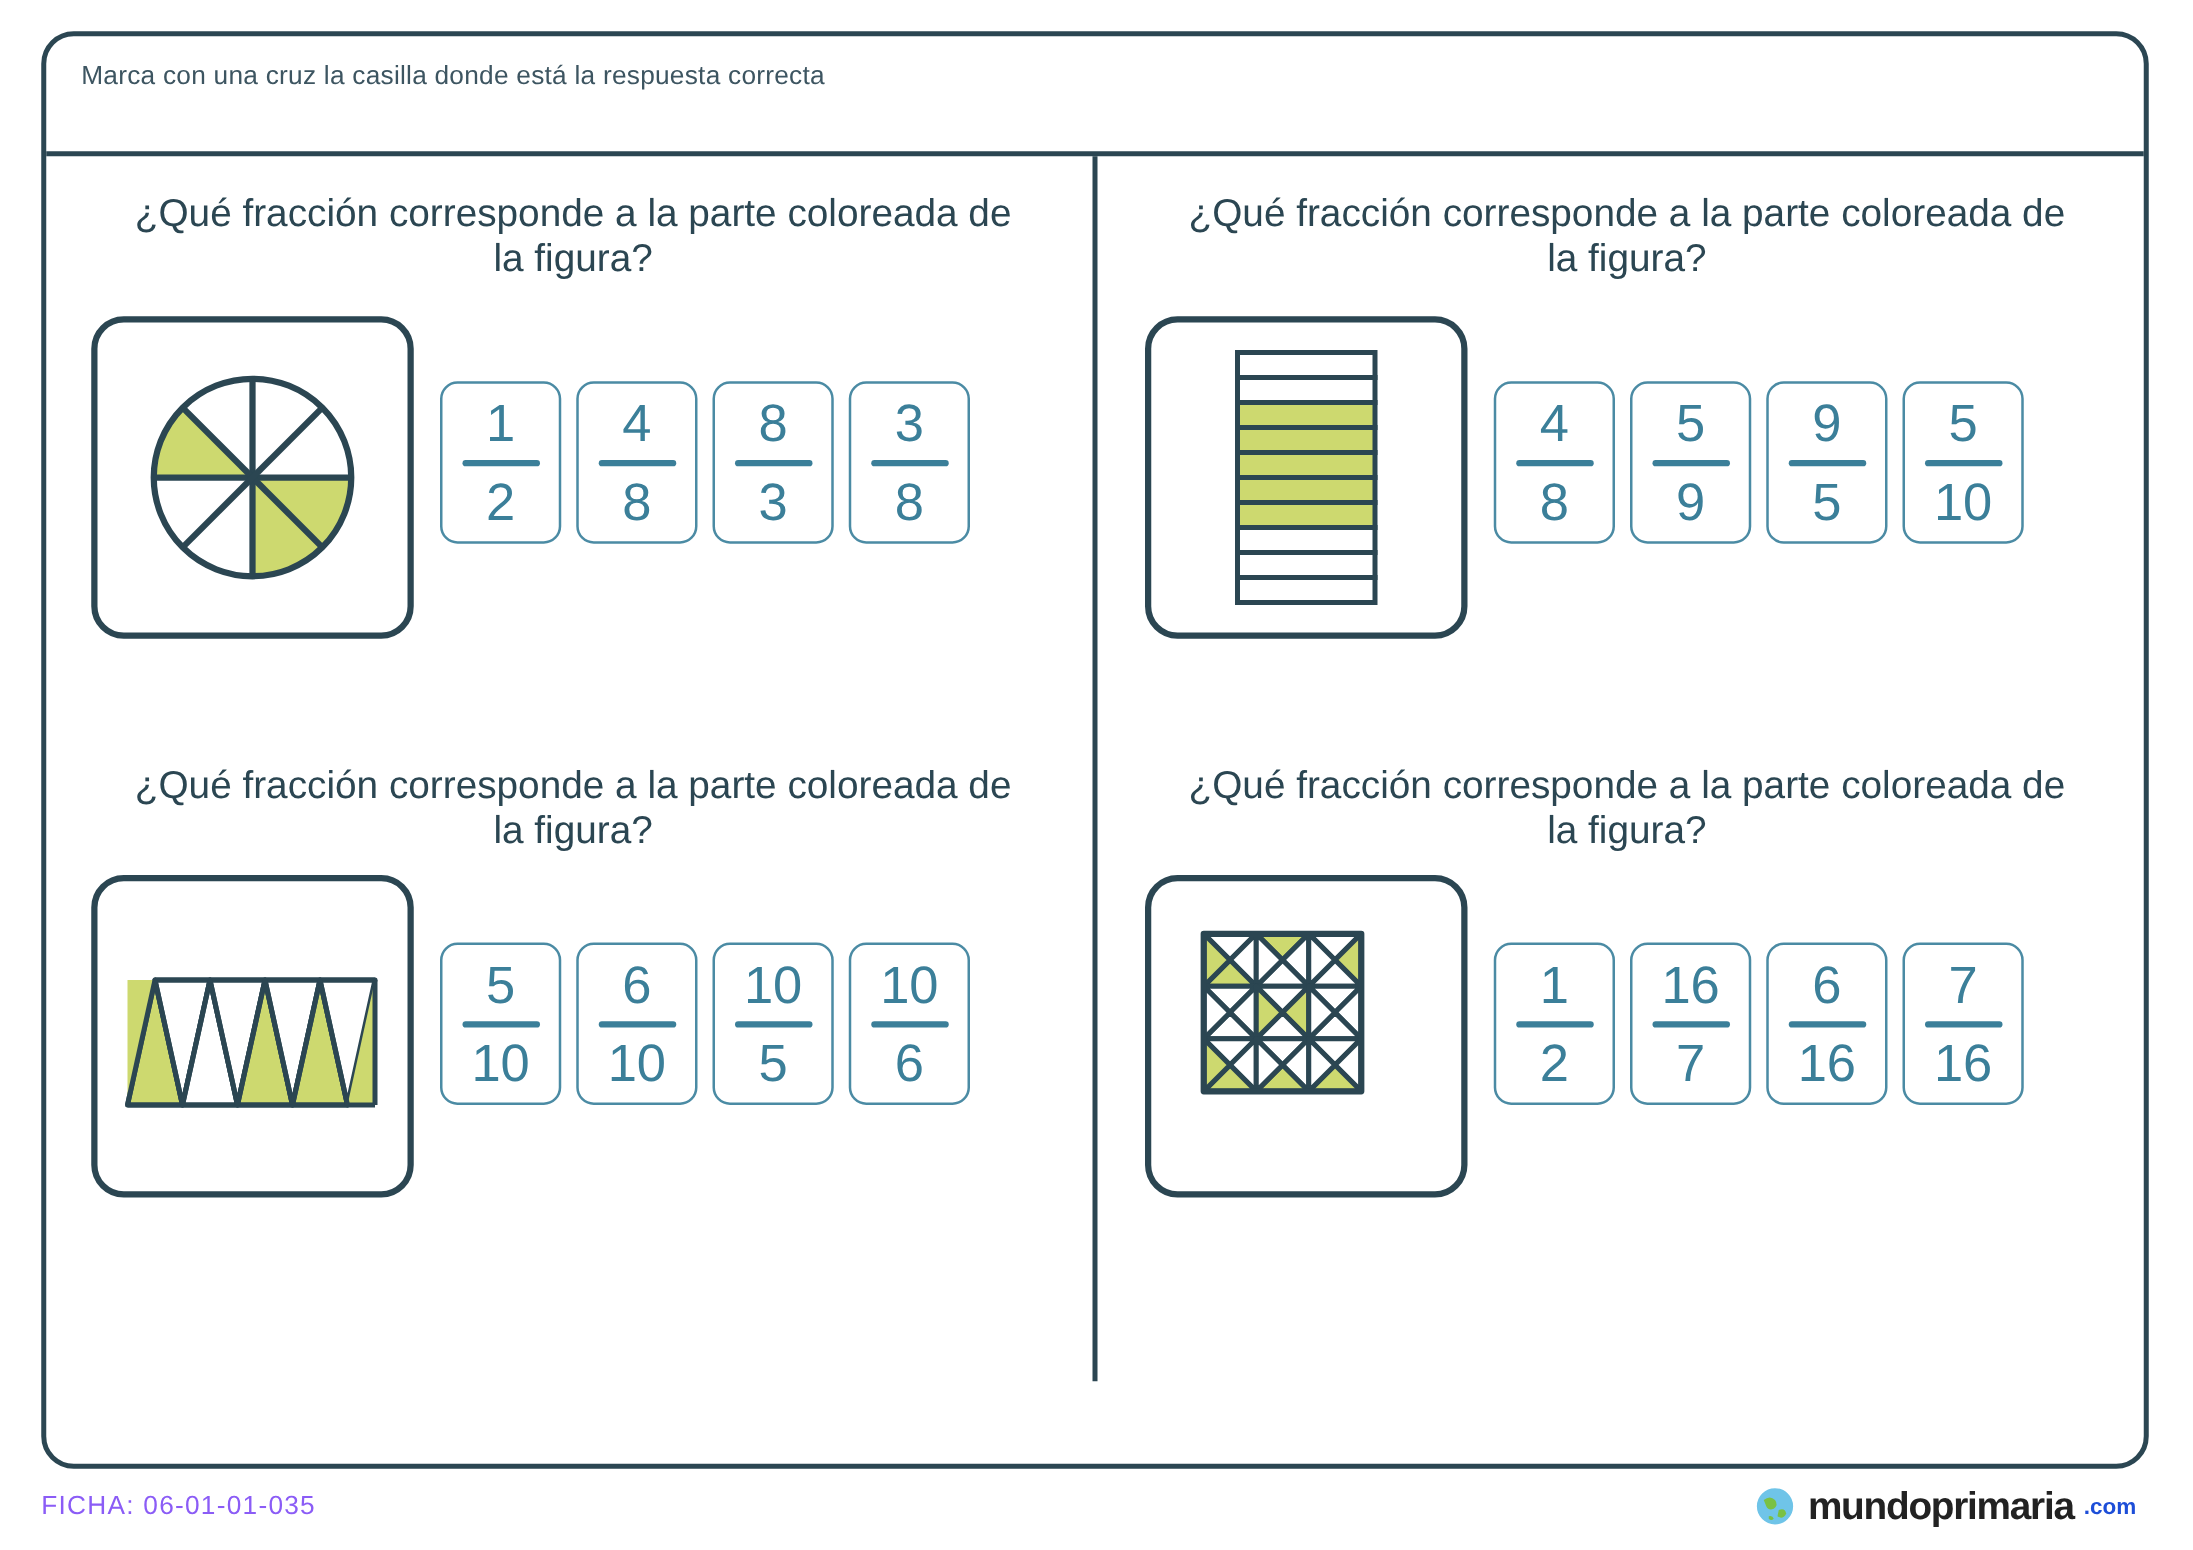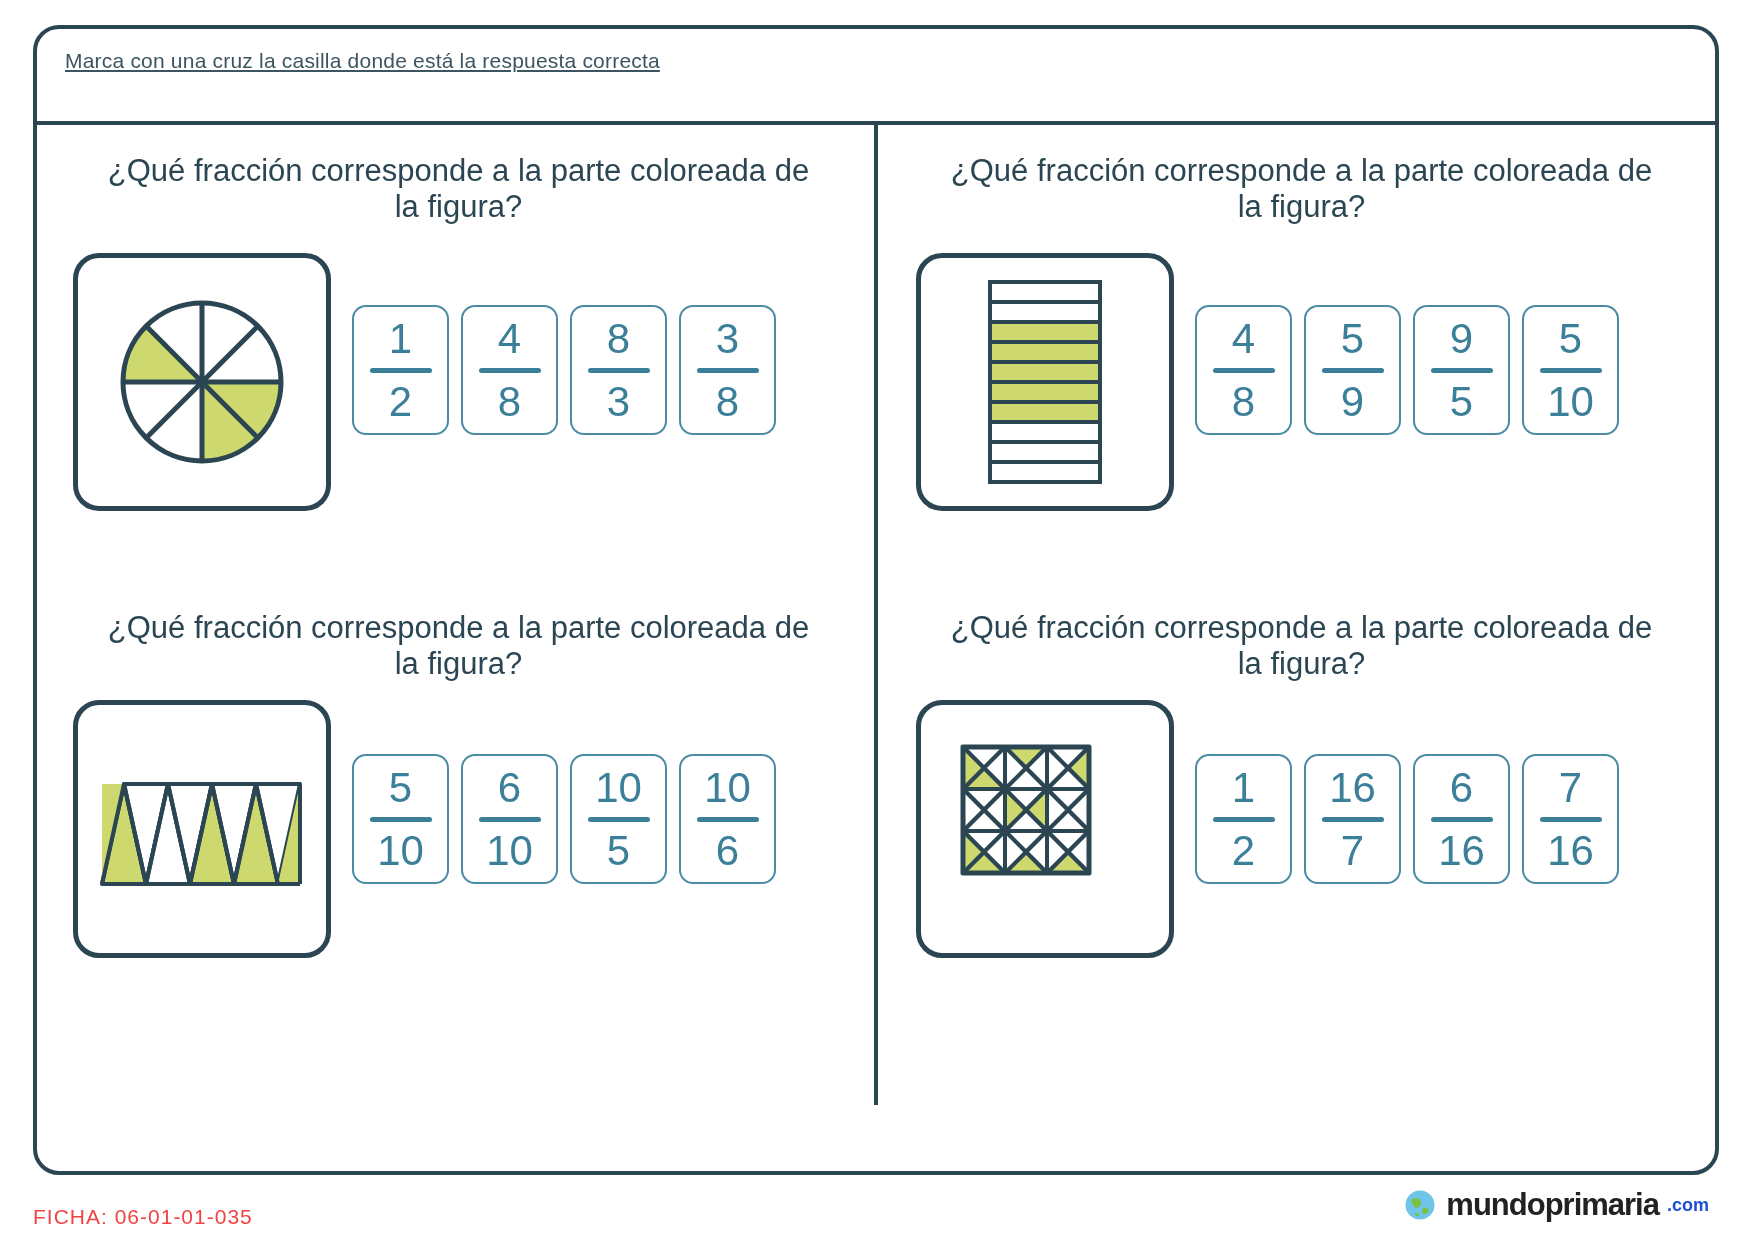--- a/index.html
+++ b/index.html
@@ -17,21 +17,20 @@
     border:4px solid #2b4652;
     border-radius:26px;
     box-sizing:border-box;
   }
   .instruction{
     position:absolute;
     left:28px;top:20px;
     font-size:21px;
     color:#3d5561;
     letter-spacing:.2px;
-    text-decoration:underline;
   }
   .hrule{
     position:absolute;
     left:0;top:92px;
     width:100%;height:4px;
     background:#2b4652;
   }
   .vrule{
     position:absolute;
     left:50%;top:96px;
@@ -101,22 +100,22 @@
     border-radius:3px;
     margin:6px 0;
   }
 
   .footer{
     position:absolute;
     left:33px;top:1185px;
     width:1686px;height:46px;
   }
   .ficha{
-    position:absolute;left:0;top:20px;
-    font-size:21px;color:#ef4444;letter-spacing:1px;
+    position:absolute;left:0;top:8px;
+    font-size:21px;color:#8b5cf6;letter-spacing:1px;
   }
   .copy{
     position:absolute;left:0;right:0;top:12px;
     text-align:center;
     font-size:15px;color:#3d5561;
   }
   .brand{
     position:absolute;right:10px;top:2px;
     display:flex;align-items:center;gap:8px;text-align:right;
   }

